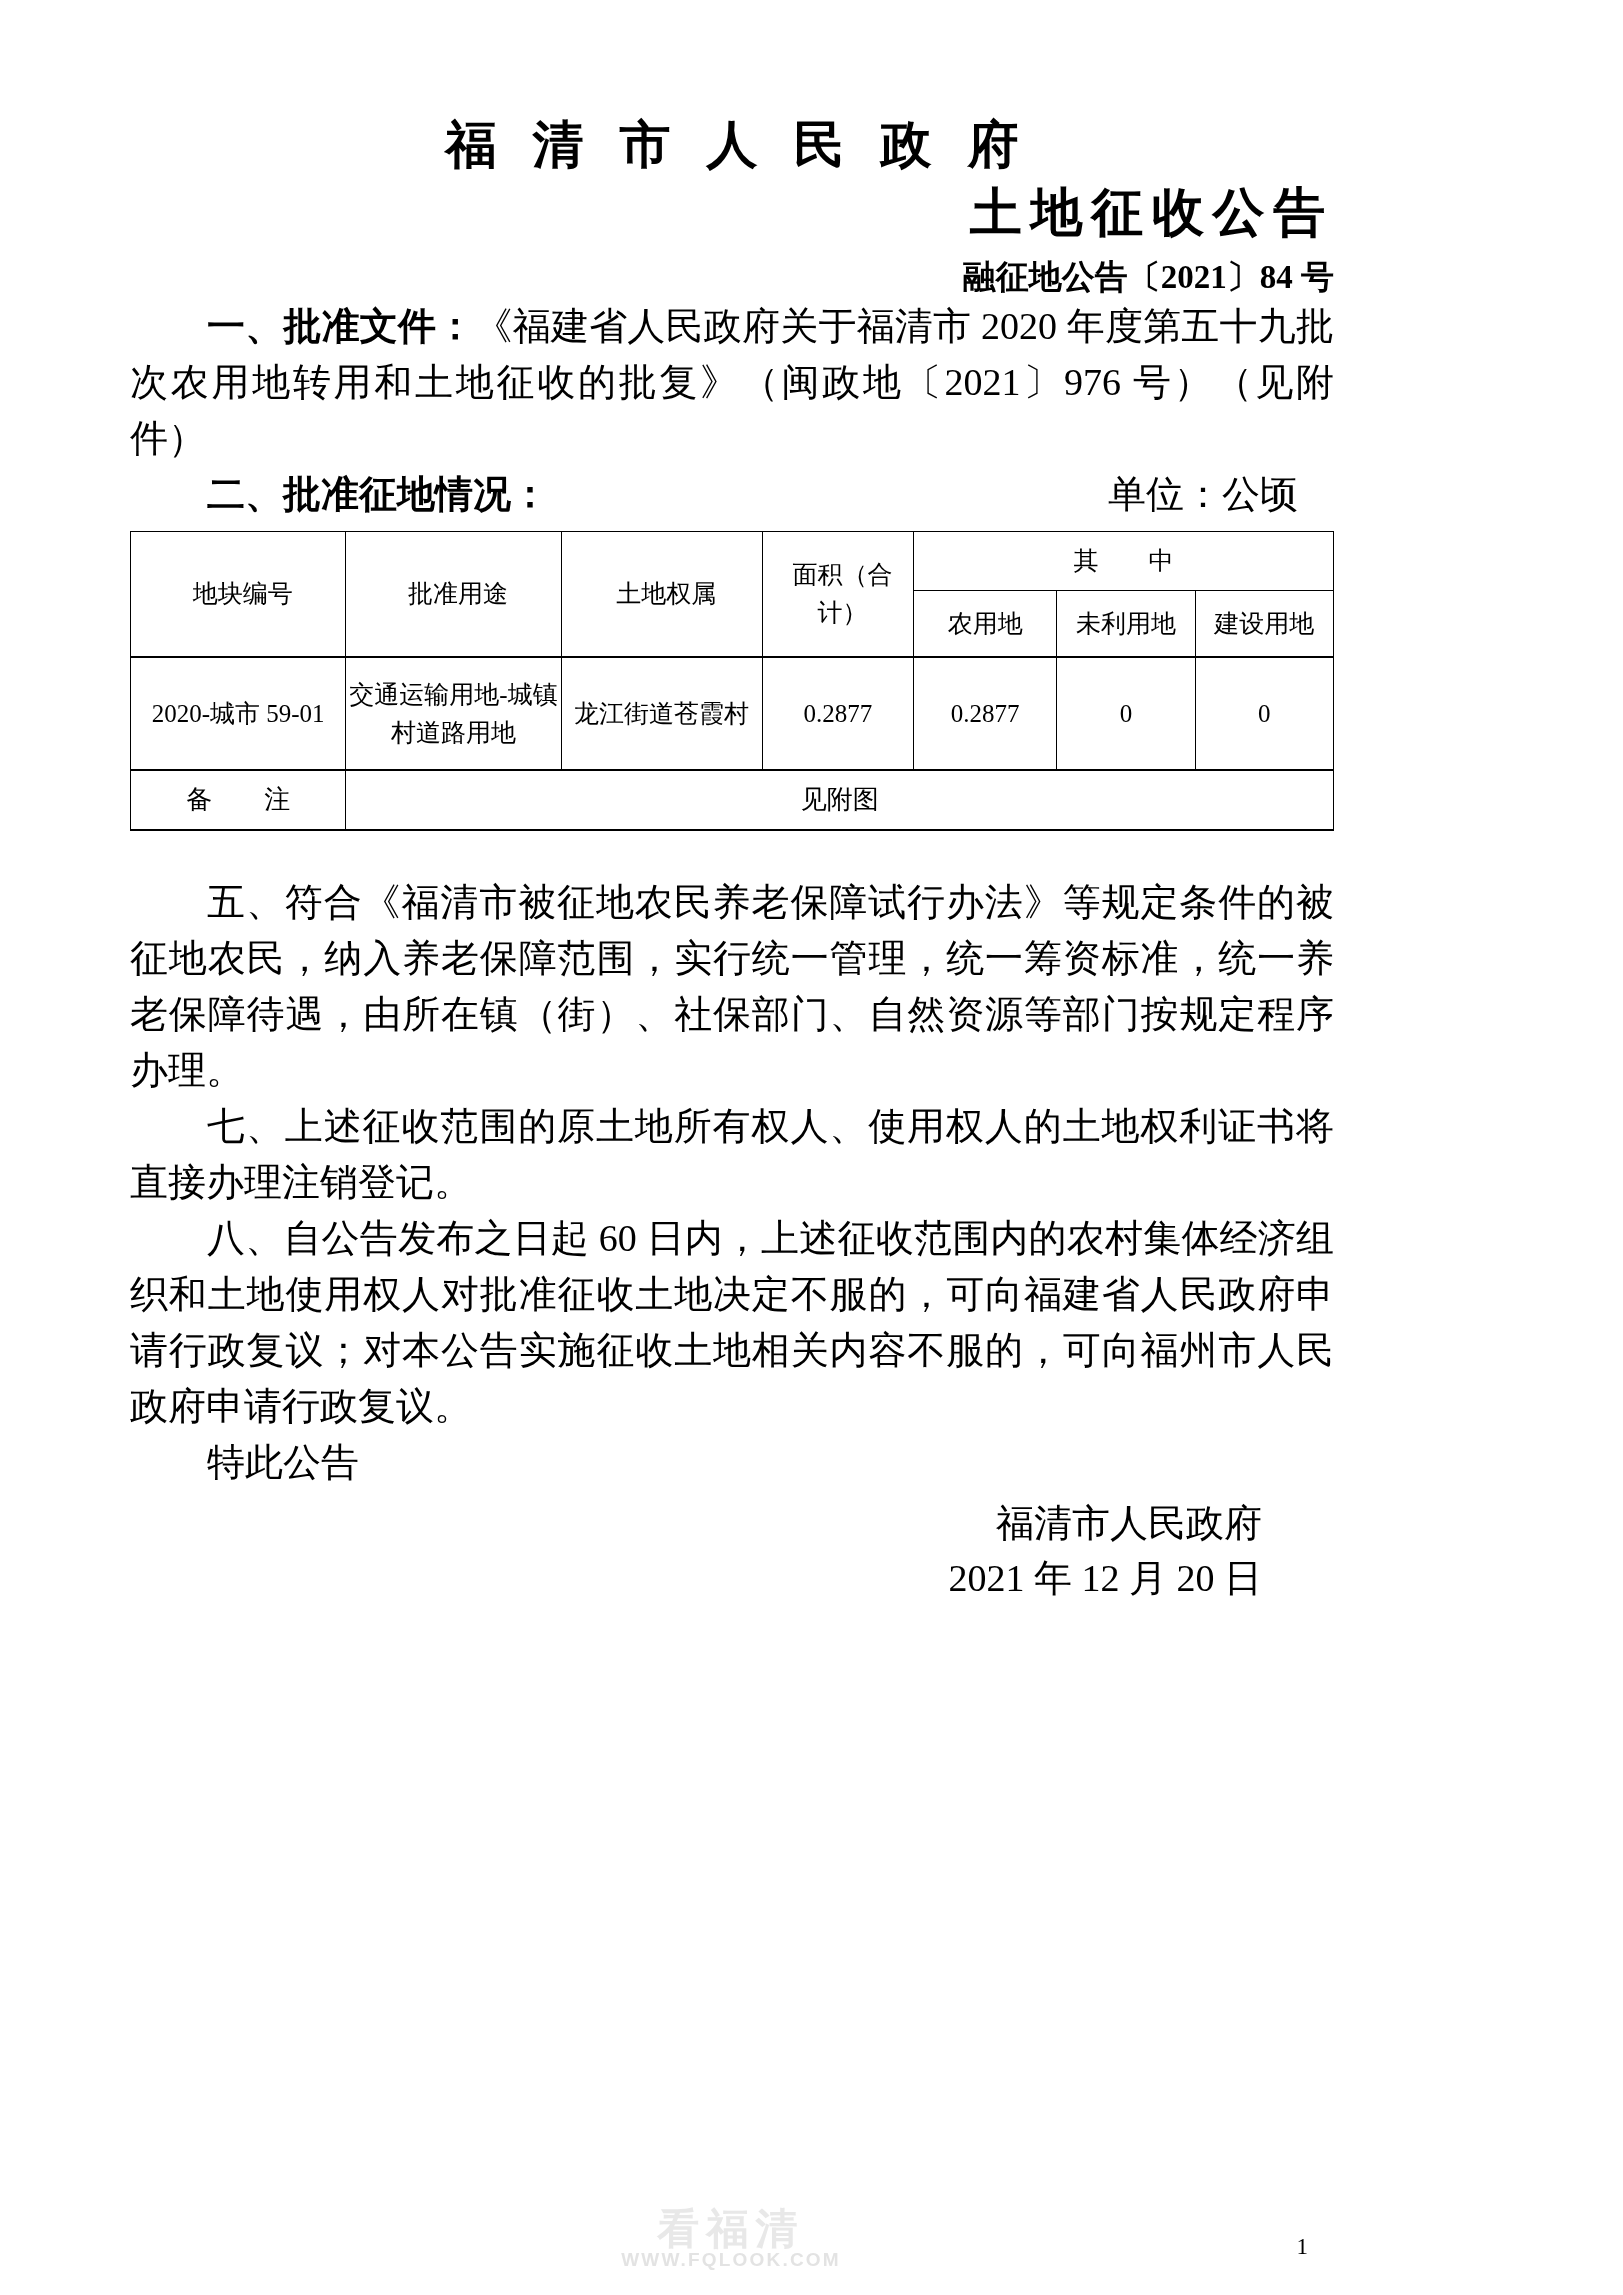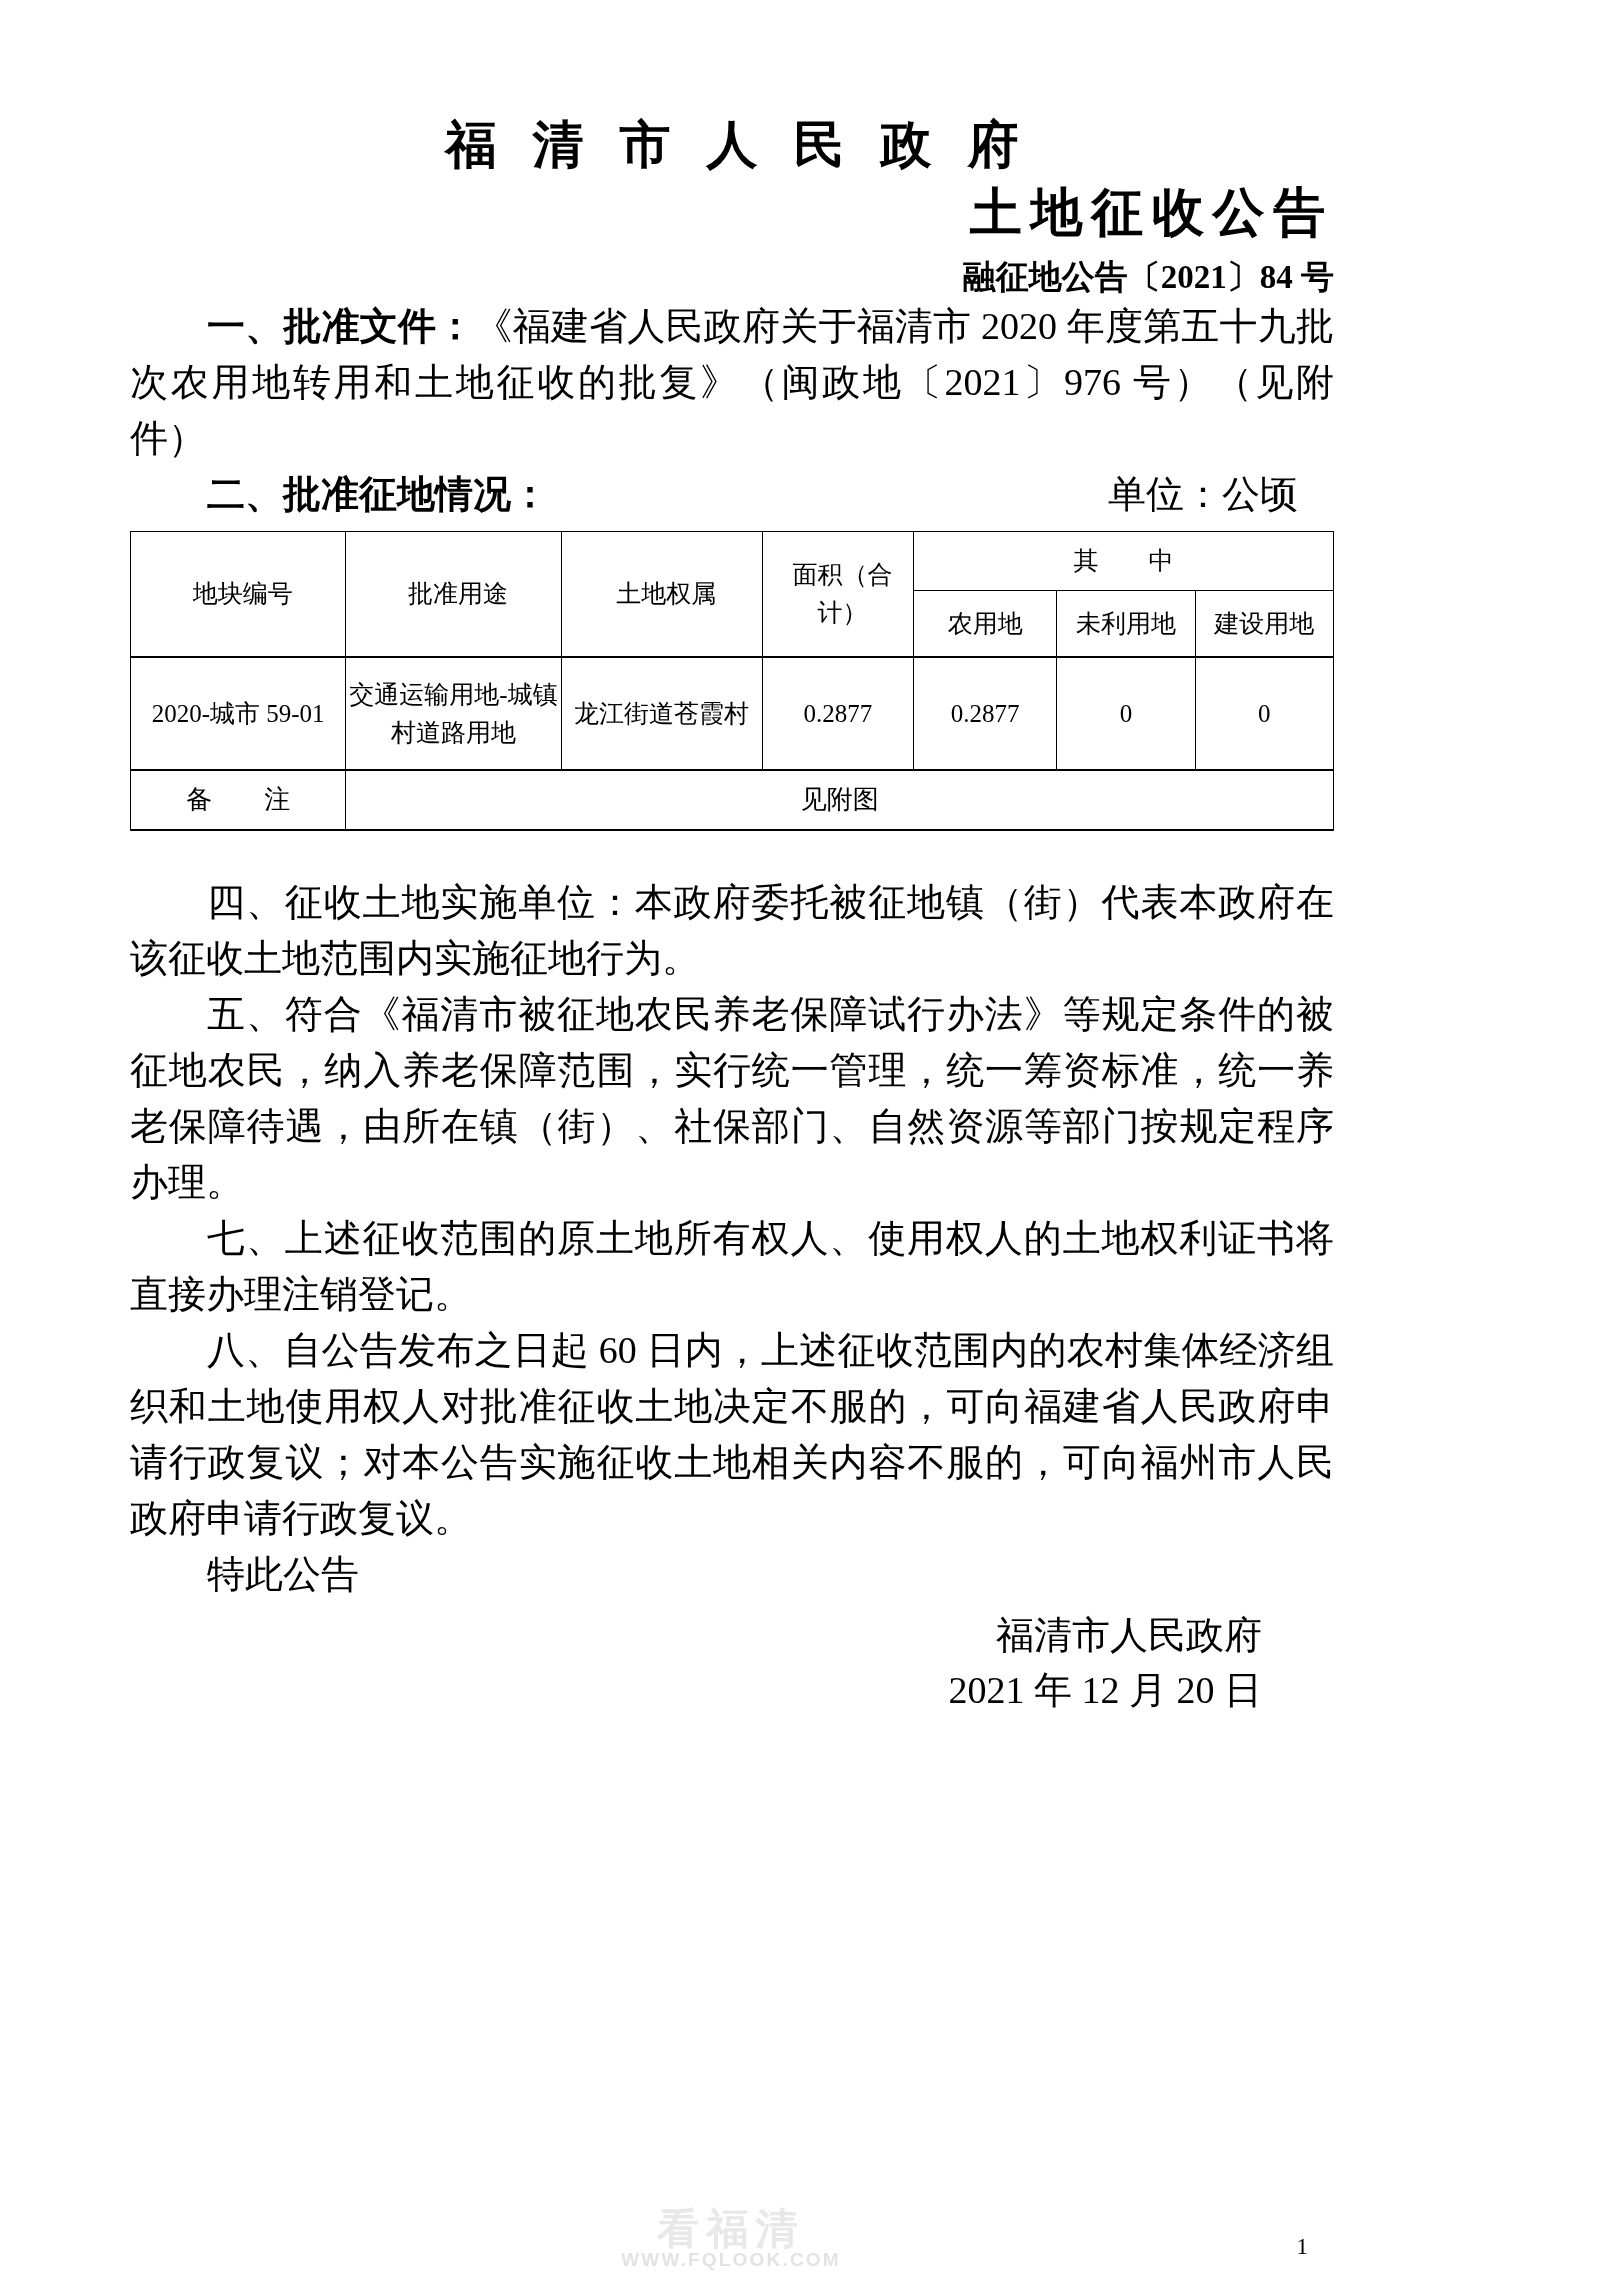--- a/index.html
+++ b/index.html
@@ -126,21 +126,20 @@
           <td>0</td>
           <td>0</td>
         </tr>
         <tr class="remark-row">
           <td>备　　注</td>
           <td colspan="6" class="remark-value">见附图</td>
         </tr>
       </tbody>
     </table>
 
-    <p class="body"><span>四、征收土地实施单位：本政府委托被征地镇（街）代表本政府在该征收土地范围内实施征地行为。</span></p>
     <p class="body"><span>五、符合《福清市被征地农民养老保障试行办法》等规定条件的被征地农民，纳入养老保障范围，实行统一管理，统一筹资标准，统一养老保障待遇，由所在镇（街）、社保部门、自然资源等部门按规定程序办理。</span></p>
     <p class="body"><span>七、上述征收范围的原土地所有权人、使用权人的土地权利证书将直接办理注销登记。</span></p>
     <p class="body"><span>八、自公告发布之日起 60 日内，上述征收范围内的农村集体经济组织和土地使用权人对批准征收土地决定不服的，可向福建省人民政府申请行政复议；对本公告实施征收土地相关内容不服的，可向福州市人民政府申请行政复议。</span></p>
 
     <p class="body closing">特此公告</p>
 
     <div class="signature">
       <div>福清市人民政府</div>
       <div>2021 年 12 月 20 日</div>
     </div>

